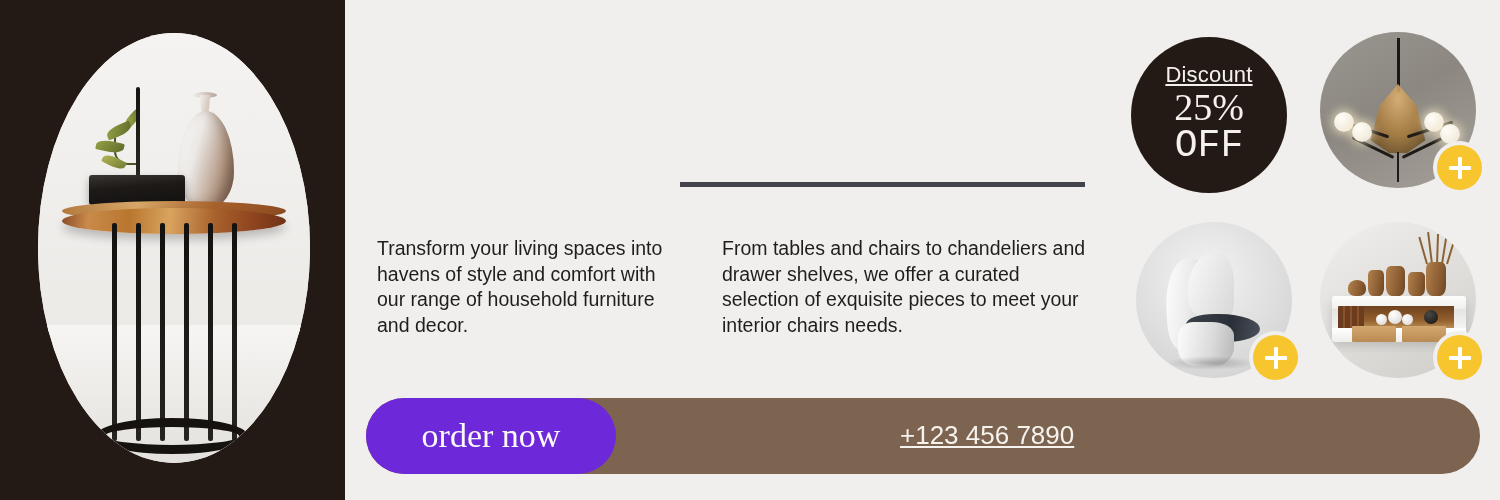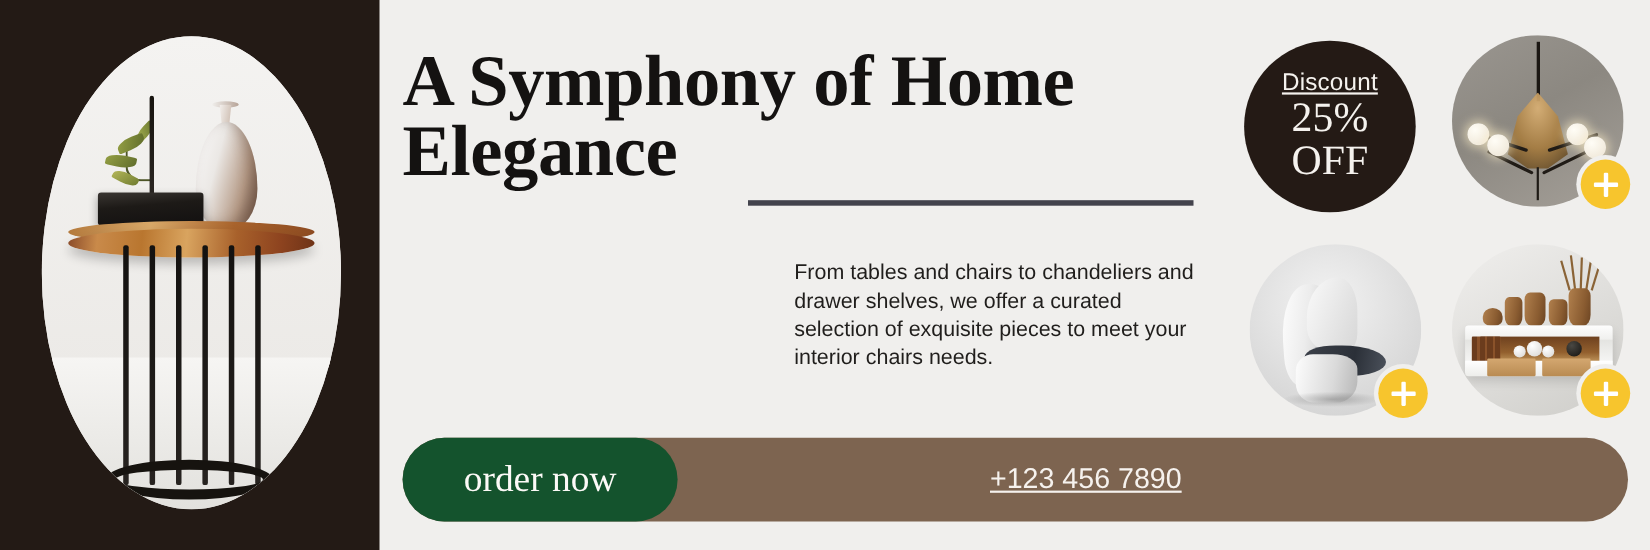--- a/index.html
+++ b/index.html
@@ -160,21 +160,21 @@
     font-size:22px; line-height:1;
     letter-spacing:0.2px;
     margin-bottom:2px;
     text-decoration:underline;
   }
   .discount-pct {
     font-family:"Liberation Serif", serif;
     font-size:38px; line-height:1.02;
   }
   .discount-off {
-    font-family:Liberation Serif, serif;
+    font-family:Liberation Mono, monospace;
     font-size:38px; line-height:1.02;
   }
 
   .prod {
     position:absolute;
     width:156px; height:156px;
     border-radius:50%;
     overflow:visible;
   }
   .prod .circ {
@@ -319,21 +319,21 @@
   
   .footer-bar {
     position:absolute; left:366px; top:398px;
     width:1114px; height:76px;
     background:#7d6450;
     border-radius:38px;
   }
   .order-btn {
     position:absolute; left:366px; top:398px;
     width:250px; height:76px;
-    background:#14532d;
+    background:#6d28d9;
     border-radius:38px;
     display:flex; align-items:center; justify-content:center;
     color:#fcfaf7;
     font-family:"Liberation Serif", serif;
     font-size:34px;
     cursor:pointer;
   }
   .contact {
     position:absolute; top:420px;
     color:#f6f2ee;
@@ -372,26 +372,23 @@
       <div class="tbl-leg" style="left:74px"></div>
       <div class="tbl-leg" style="left:98px"></div>
       <div class="tbl-leg" style="left:122px"></div>
       <div class="tbl-leg" style="left:146px"></div>
       <div class="tbl-leg" style="left:170px"></div>
       <div class="tbl-leg" style="left:194px"></div>
       <div class="tbl-base"></div>
     </div>
   </div>
 
-  <h1 class="headline">
-    <span>A Symphony of Home</span>
-    <span class="line2">Elegance</span>
-  </h1>
   <div class="rule"></div>
 
+  <p class="body-col col-1">Transform your living spaces into havens of style and comfort with our range of household furniture and decor.</p>
   <p class="body-col col-2">From tables and chairs to chandeliers and drawer shelves, we offer a curated selection of exquisite pieces to meet your interior chairs needs.</p>
 
   <div class="discount-badge">
     <div class="discount-label">Discount</div>
     <div class="discount-pct">25%</div>
     <div class="discount-off">OFF</div>
   </div>
 
   <div class="prod prod-chandelier">
     <div class="circ">

